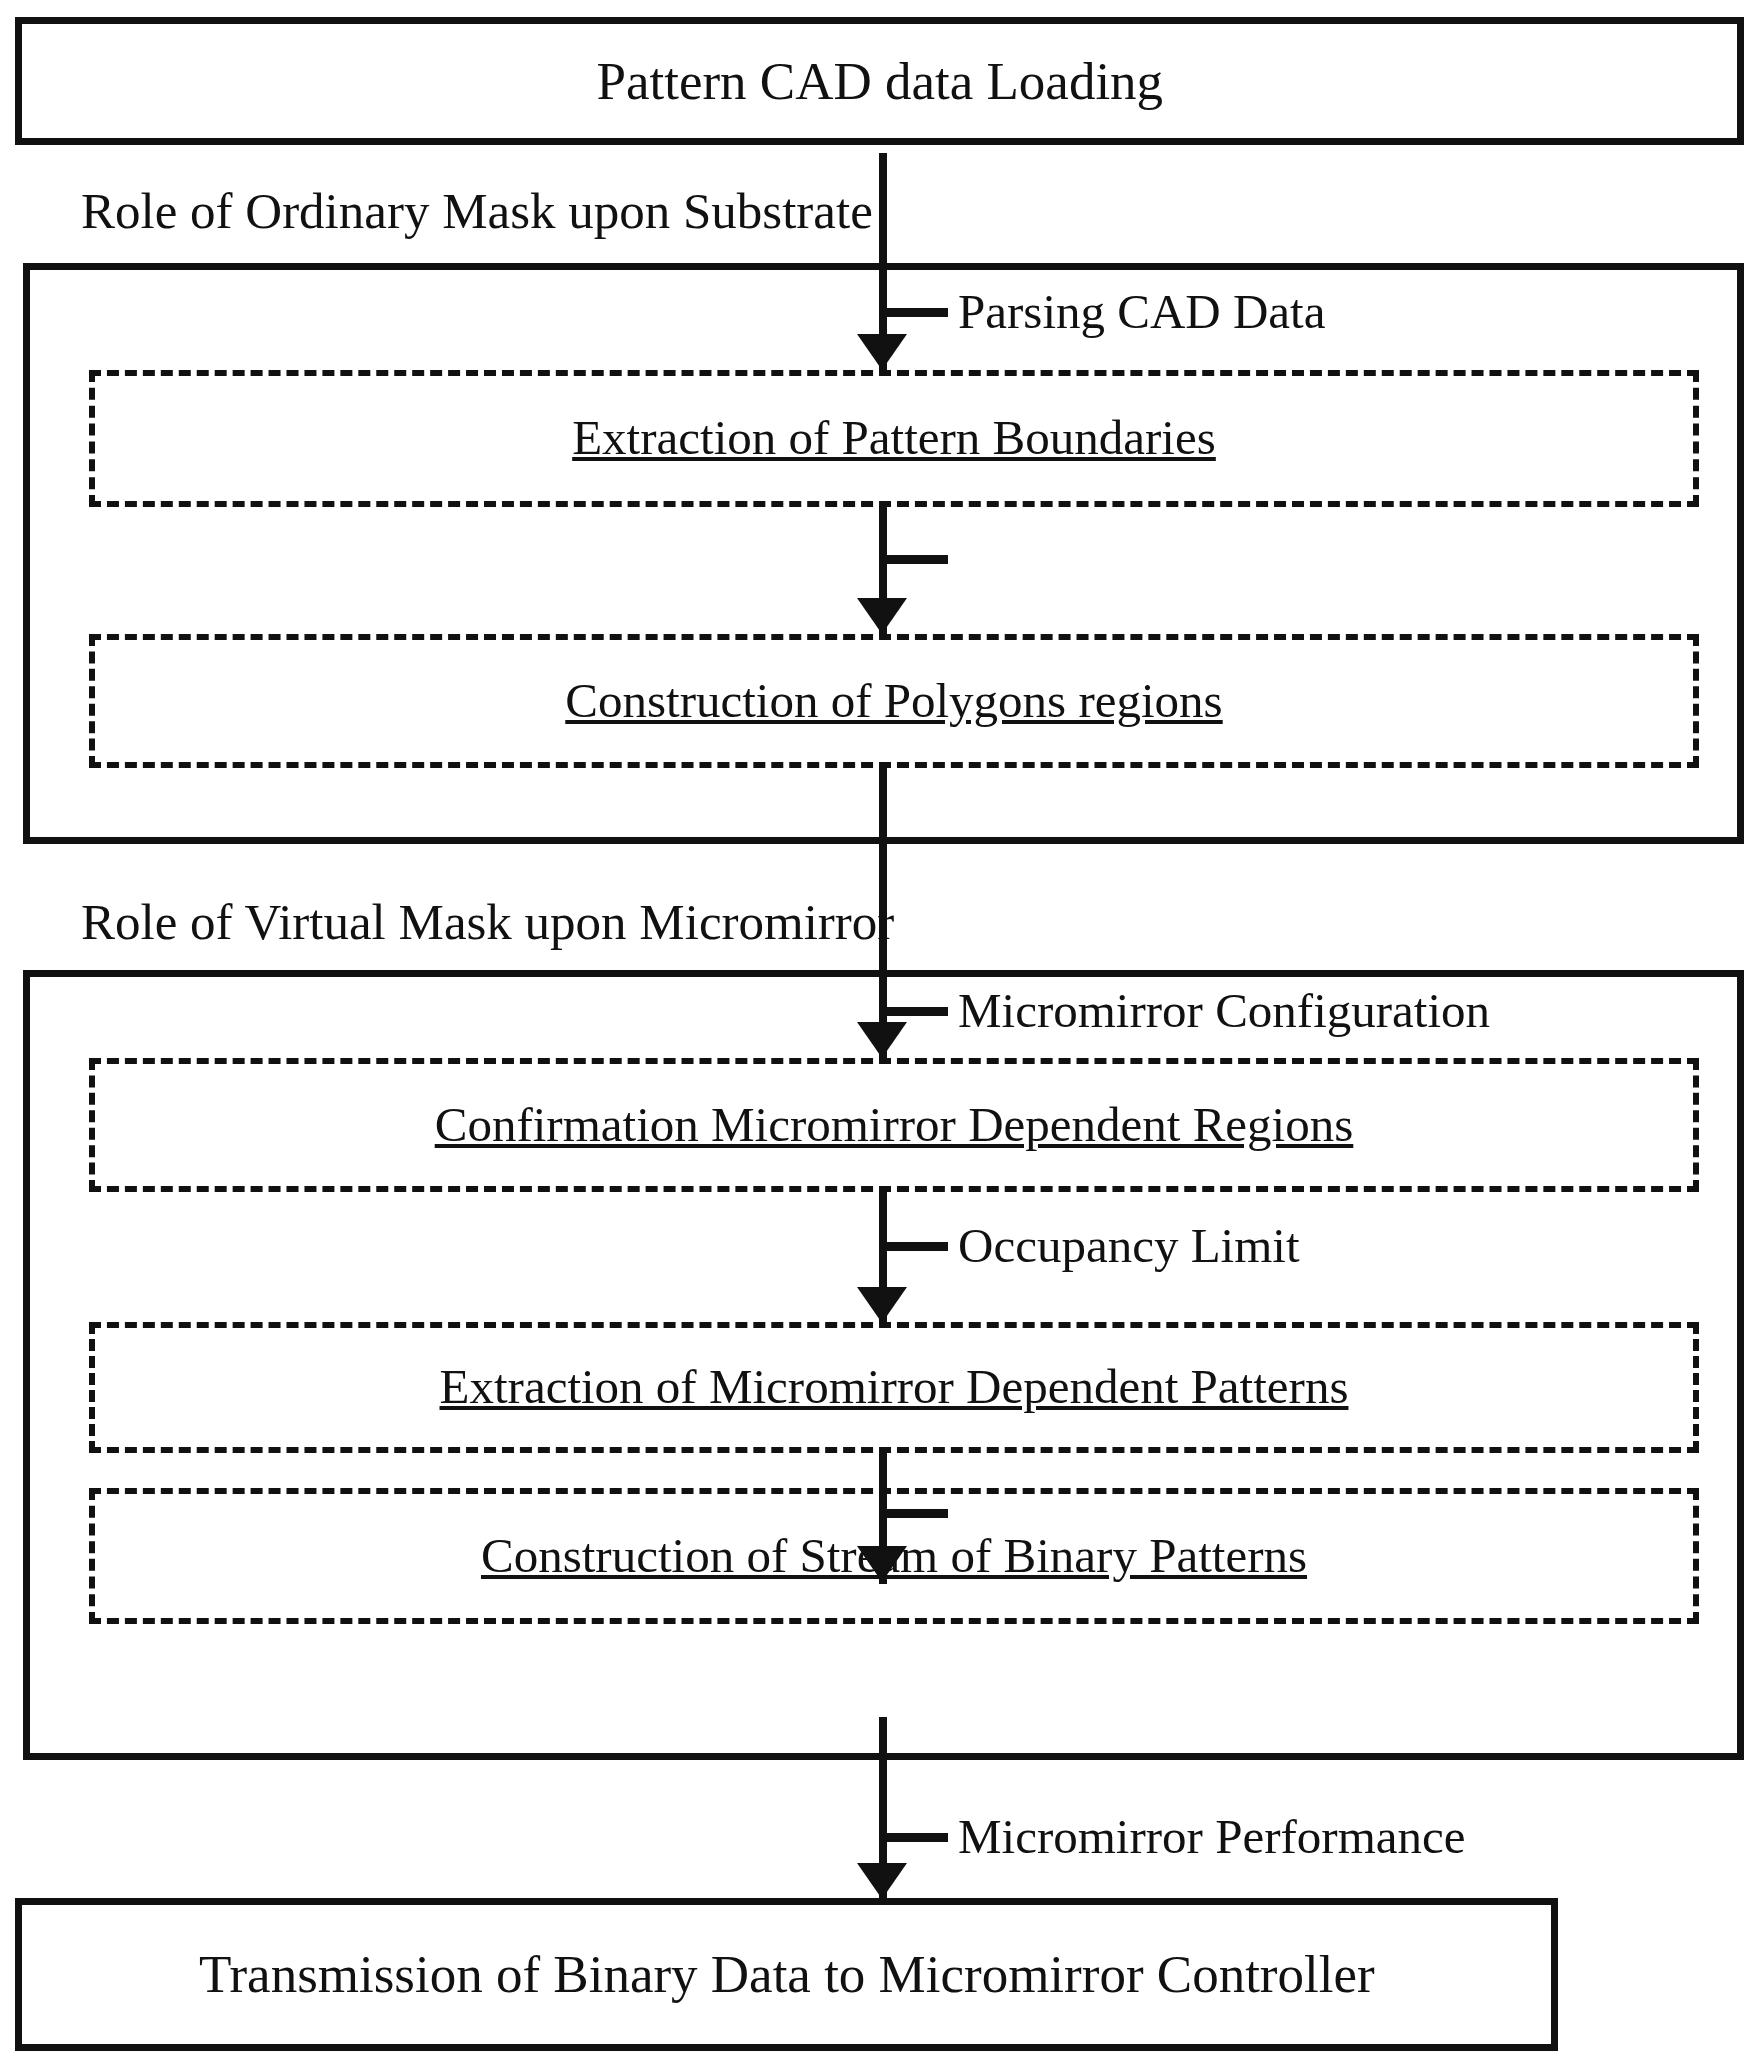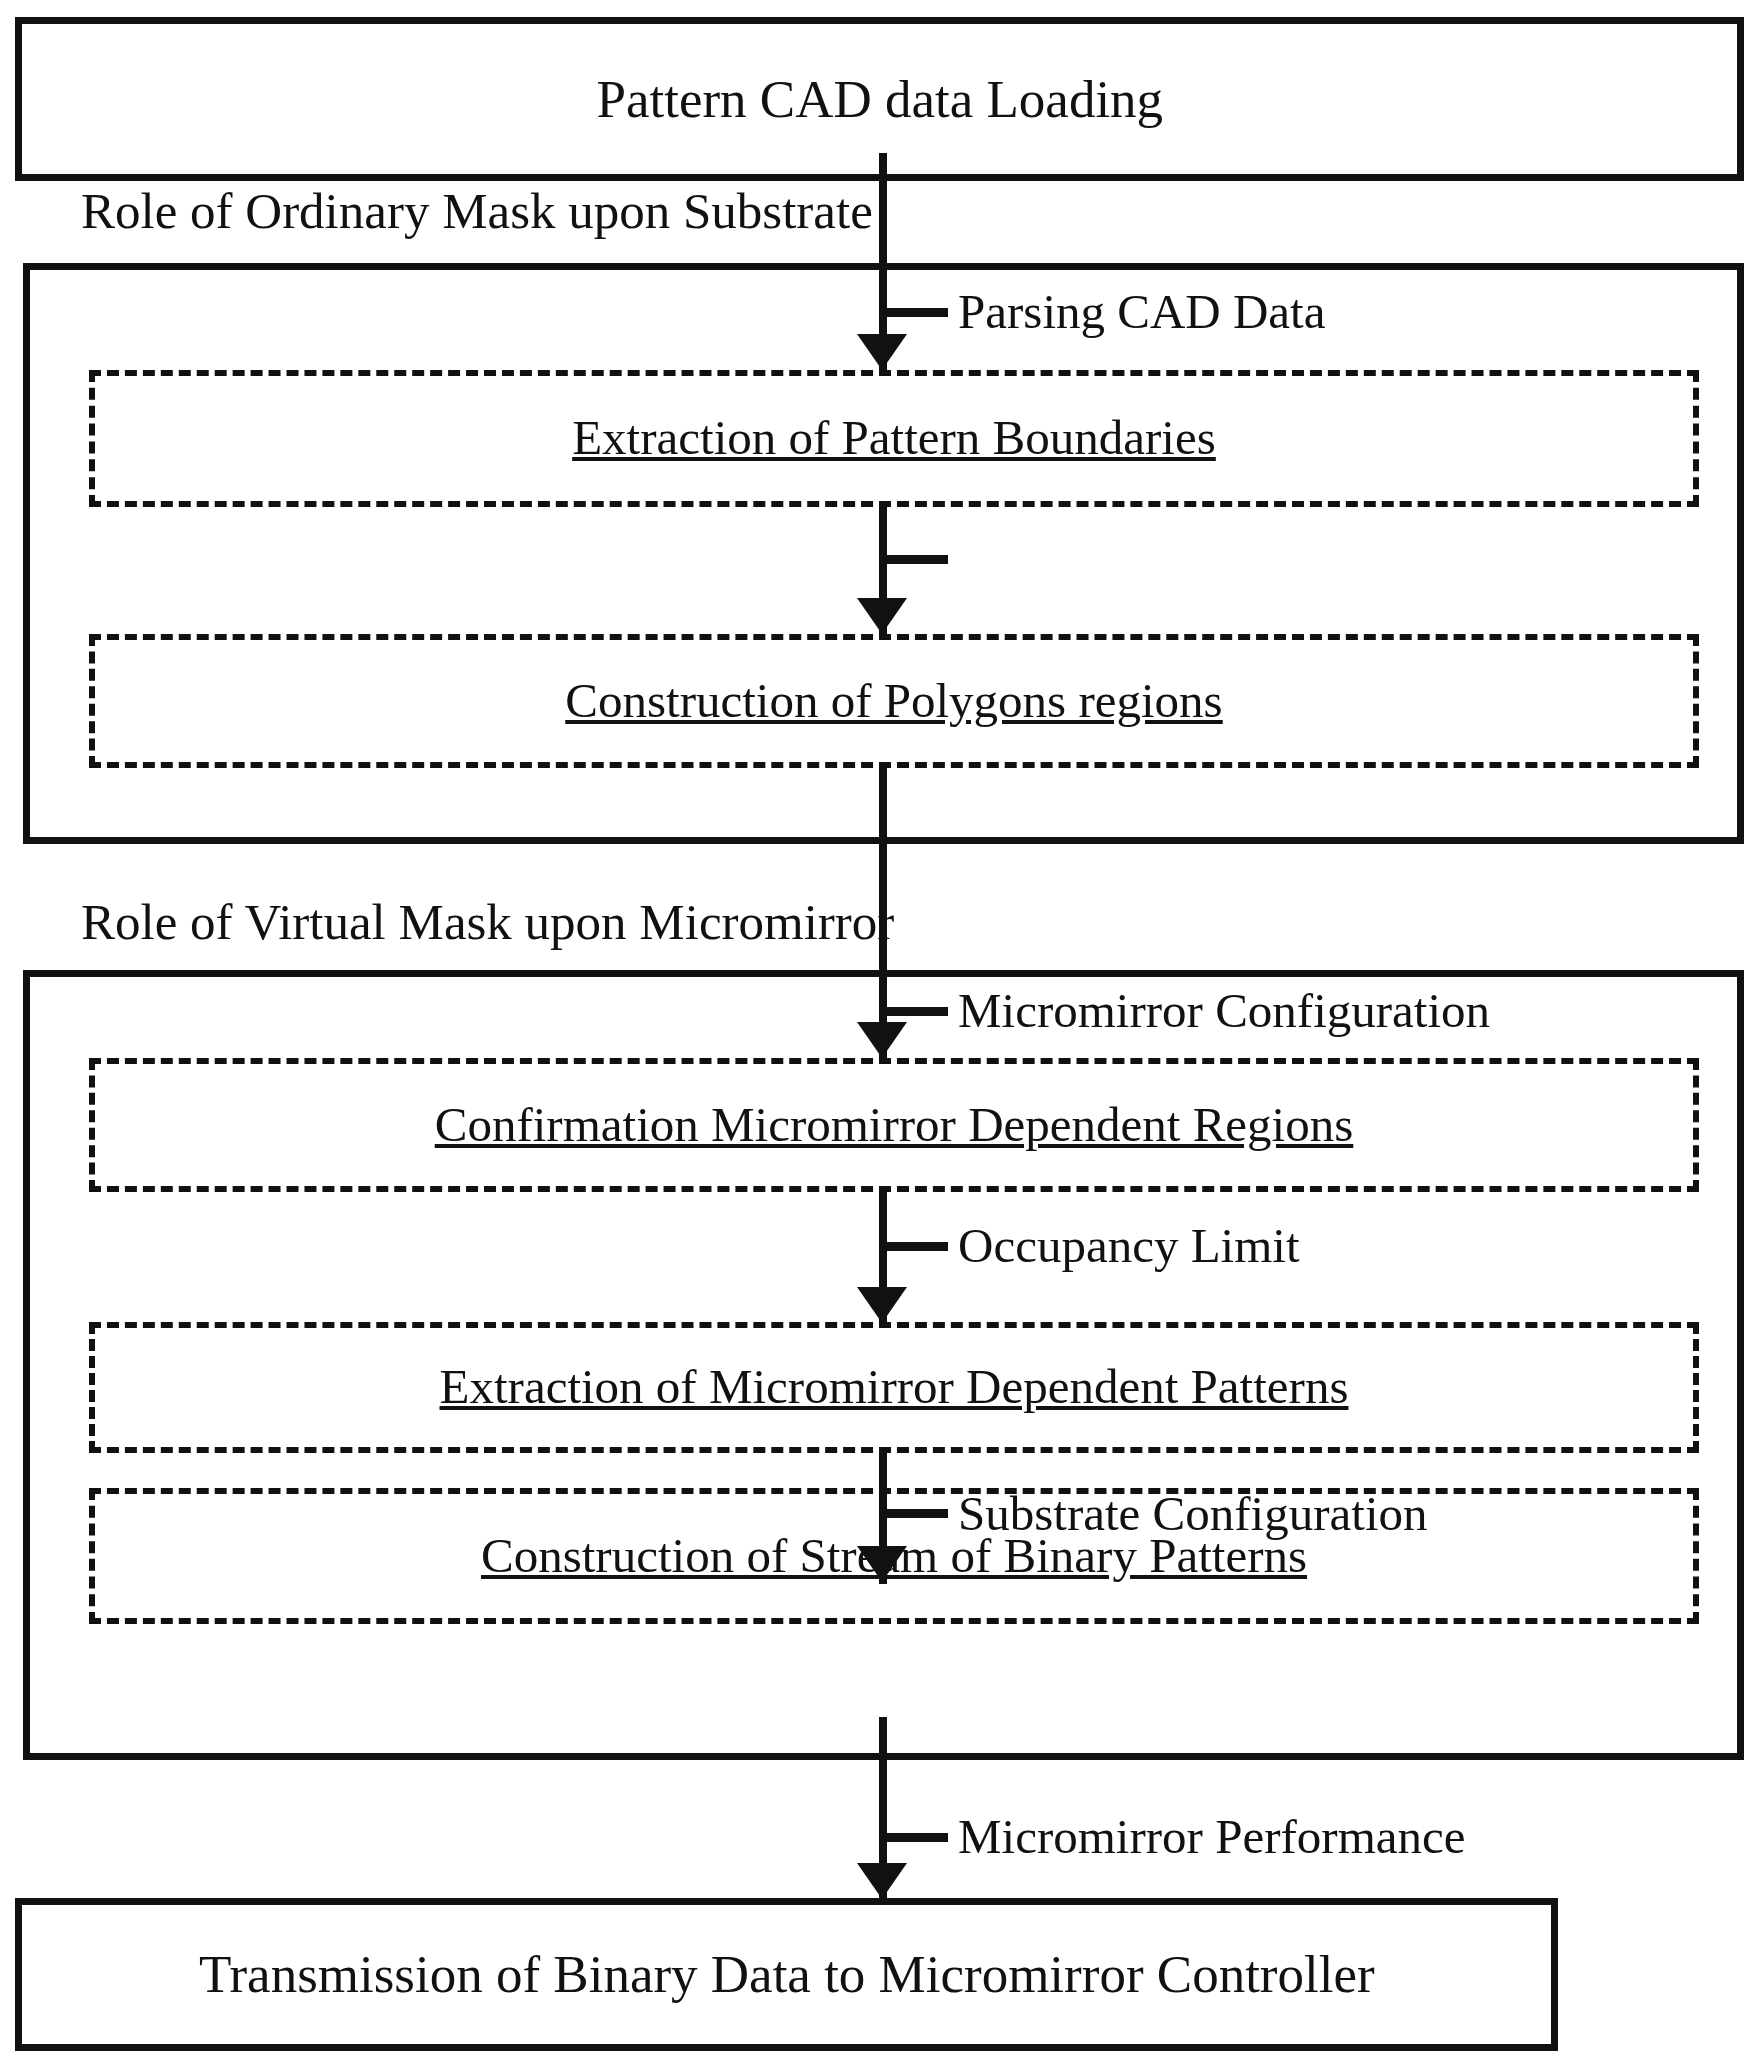--- a/index.html
+++ b/index.html
@@ -19,21 +19,21 @@
   .tick { height:8.5px; width:61px; background:var(--ink); z-index:3; }
   .arrowhead { width:0; height:0; border-left:25.4px solid transparent; border-right:25.4px solid transparent;
                border-top:36px solid var(--ink); z-index:3; }
   .arrow-label { font-size:49px; line-height:1.2; white-space:nowrap; transform:translateY(-50%); z-index:4; }
 </style>
 </head>
 <body>
 
 <div class="canvas">
 
-  <div class="abs solid-box" style="left:15.3px; top:17px; width:1729px; height:164px;">
+  <div class="abs solid-box" style="left:15.3px; top:17px; width:1729px; height:128px;">
     <div class="big-label">Pattern CAD data Loading</div>
   </div>
 
   <div class="abs vline" style="left:879px; top:153px;  height:217px;"></div>
   <div class="abs vline" style="left:879px; top:507px;  height:129px;"></div>
   <div class="abs vline" style="left:879px; top:768px;  height:292px;"></div>
   <div class="abs vline" style="left:879px; top:1192px; height:132px;"></div>
   <div class="abs vline" style="left:879px; top:1453px; height:131px;"></div>
   <div class="abs vline" style="left:879px; top:1717px; height:183px;"></div>
 
@@ -75,21 +75,20 @@
   <div class="abs dashed-box" style="left:89px; top:1058px; width:1610px; height:134px;">
     <div class="box-label">Confirmation Micromirror Dependent Regions</div>
   </div>
 
   <div class="abs arrow-label" style="left:958px; top:1246px;">Occupancy Limit</div>
 
   <div class="abs dashed-box" style="left:89px; top:1322px; width:1610px; height:131px;">
     <div class="box-label">Extraction of Micromirror Dependent Patterns</div>
   </div>
 
-  <div class="abs arrow-label" style="left:958px; top:1514px;">Substrate Configuration</div>
 
   <div class="abs dashed-box" style="left:89px; top:1488px; width:1610px; height:136px;">
     <div class="box-label">Construction of Stream of Binary Patterns</div>
   </div>
 
   <div class="abs arrow-label" style="left:958px; top:1837px;">Micromirror Performance</div>
 
   <div class="abs solid-box" style="left:15.3px; top:1898px; width:1543px; height:153px;">
     <div class="big-label">Transmission of Binary Data to Micromirror Controller</div>
   </div>

